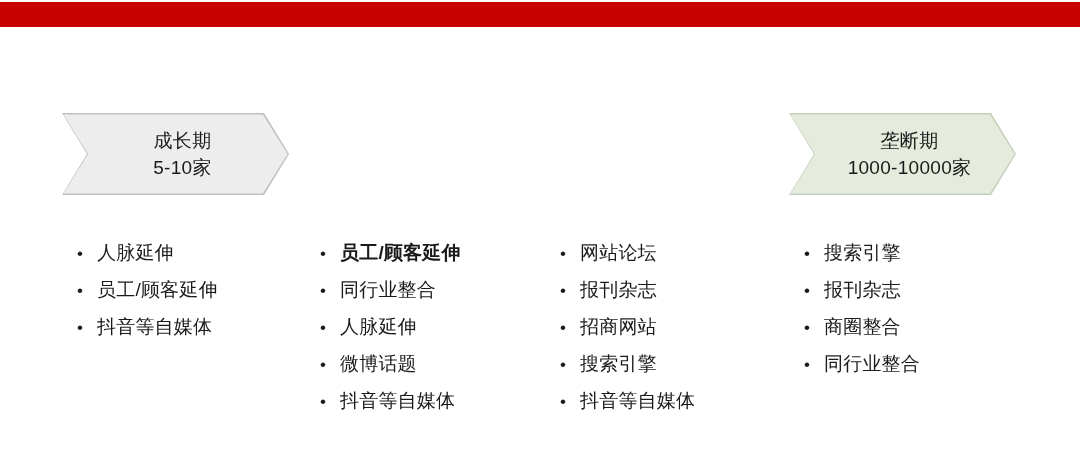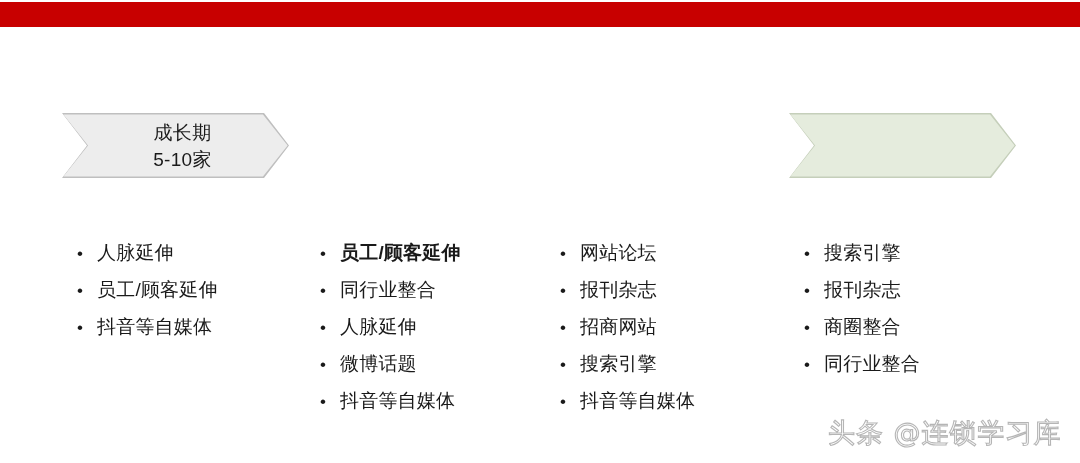--- a/index.html
+++ b/index.html
@@ -33,21 +33,21 @@
   .chevron-row {
     position: absolute;
     left: 0;
     top: 113px;
     width: 1080px;
     height: 82px;
   }
   .chevron {
     position: absolute;
     top: 0;
-    height: 65px;
+    height: 82px;
     width: 227px;
     display: flex;
     flex-direction: column;
     align-items: center;
     justify-content: center;
     box-sizing: border-box;
     -webkit-clip-path: polygon(0 0, 89% 0, 100% 50%, 89% 100%, 0 100%, 11% 50%);
     clip-path: polygon(0 0, 89% 0, 100% 50%, 89% 100%, 0 100%, 11% 50%);
   }
   .chevron .inner {
@@ -146,20 +146,24 @@
       <div class="label">
         <div>成长期</div>
         <div>5-10家</div>
       </div>
     </div>
 
 
 
     <div class="chevron" id="chev-3">
       <div class="inner"></div>
+      <div class="label">
+        <div>垄断期</div>
+        <div>1000-10000家</div>
+      </div>
     </div>
 
   </div>
 
   <div class="columns">
 
     <div class="bullet-col" id="col-0">
       <div class="bullet-item">
         <span class="bullet-dot">•</span>
         <span class="bullet-text">人脉延伸</span>
@@ -234,15 +238,14 @@
         <span class="bullet-text">商圈整合</span>
       </div>
       <div class="bullet-item">
         <span class="bullet-dot">•</span>
         <span class="bullet-text">同行业整合</span>
       </div>
     </div>
 
   </div>
 
-  <div class="watermark">头条 @连锁学习库</div>
 
 </div>
 
 </body></html>

